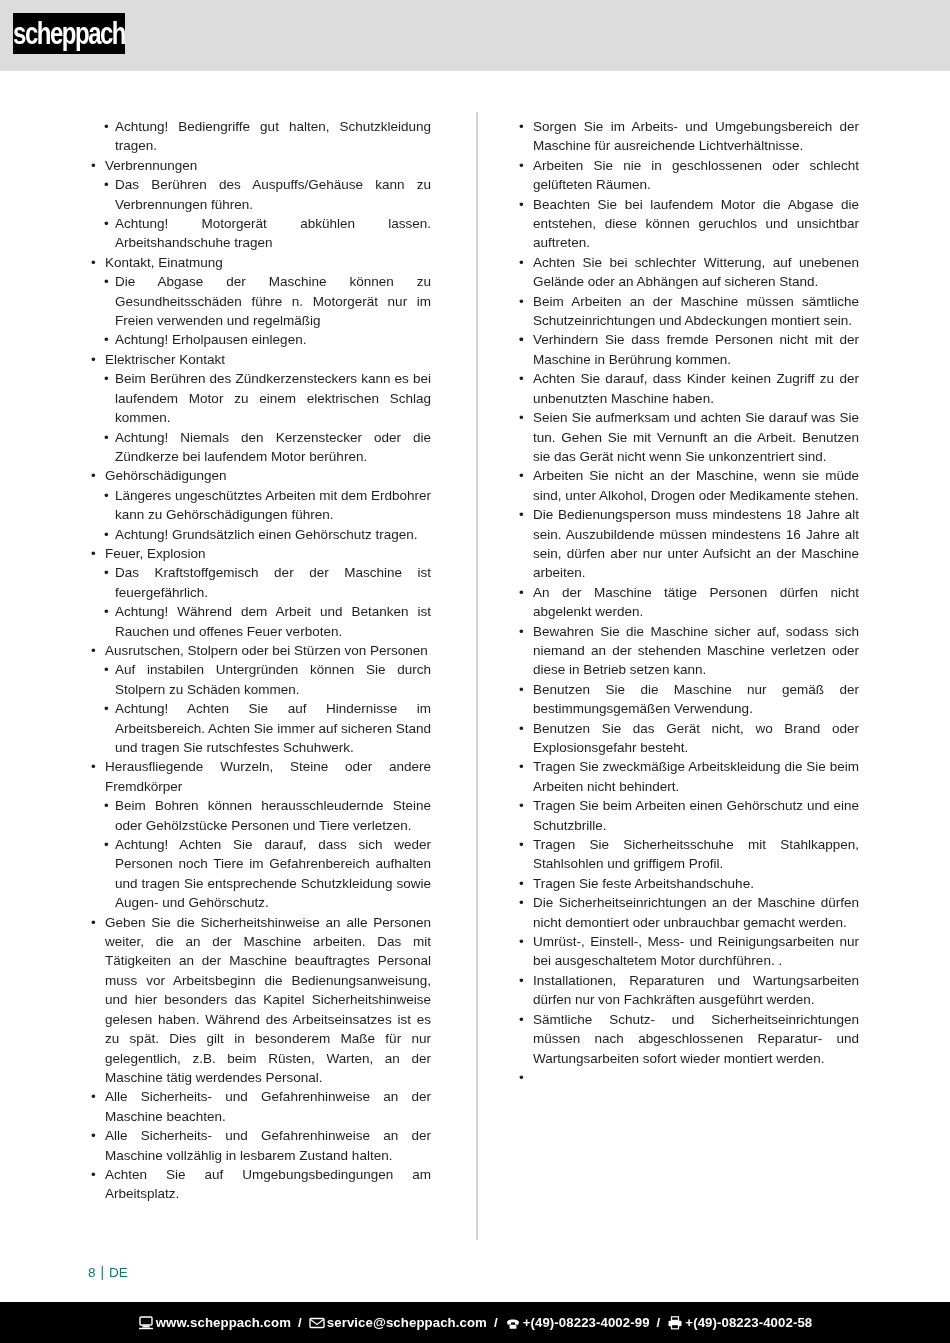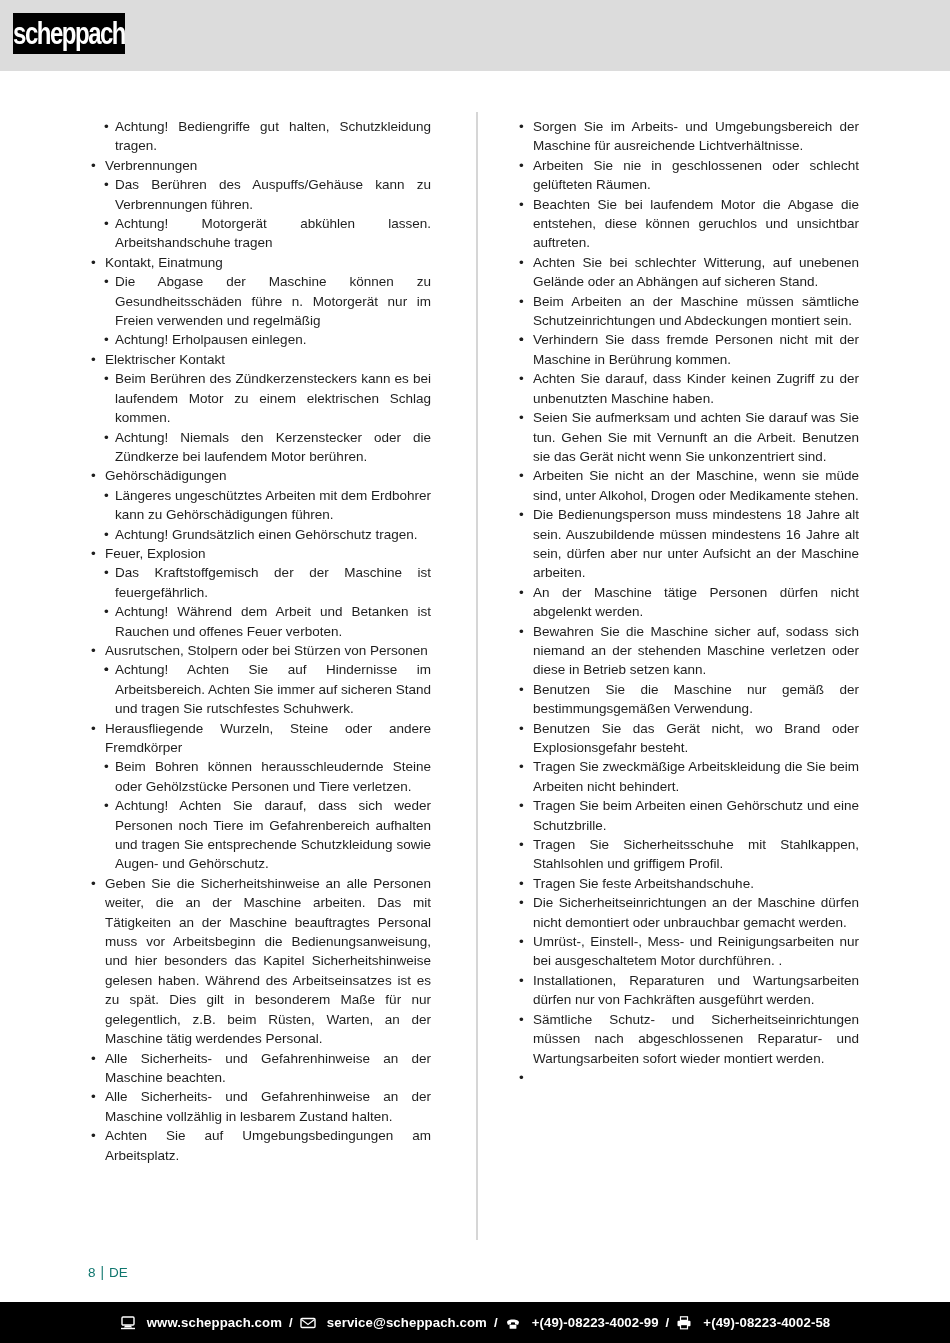--- a/index.html
+++ b/index.html
@@ -24,21 +24,21 @@
   .item .bullet{position:absolute;left:1px;top:0;}
   .item.lvl2{margin-left:14px;padding-left:11px;}
   .item.lvl2 .bullet{left:0;}
   .pageno{position:absolute;left:88px;top:1265px;font-size:13.5px;color:#0f766e;}
   .pageno .bar{display:inline-block;margin:0 5px;transform:scaleY(1.1);}
   .footbar{
     position:absolute;left:0;top:1302px;width:950px;height:41px;background:#000;color:#fff;
     display:flex;align-items:center;justify-content:center;gap:7px;
     font-size:13.2px;font-weight:bold;letter-spacing:0.1px;
   }
-  .seg{display:inline-flex;align-items:center;gap:11px;}
+  .seg{display:inline-flex;align-items:center;gap:2px;}
   .icon{display:inline-flex;}
   .icon svg{display:block;width:16px;height:14px;}
   .sep{font-weight:bold;}
 </style>
 </head>
 <body>
 
 <div class="page">
 
   <header class="masthead">
@@ -58,21 +58,21 @@
       <div class="item lvl1"><span class="bullet">•</span><span class="txt">Elektrischer Kontakt</span></div>
       <div class="item lvl2"><span class="bullet">•</span><span class="txt">Beim Berühren des Zündkerzensteckers kann es bei laufendem Motor zu einem elektrischen Schlag kommen.</span></div>
       <div class="item lvl2"><span class="bullet">•</span><span class="txt">Achtung! Niemals den Kerzenstecker oder die Zündkerze bei laufendem Motor berühren.</span></div>
       <div class="item lvl1"><span class="bullet">•</span><span class="txt">Gehörschädigungen</span></div>
       <div class="item lvl2"><span class="bullet">•</span><span class="txt">Längeres ungeschütztes Arbeiten mit dem Erdbohrer kann zu Gehörschädigungen führen.</span></div>
       <div class="item lvl2"><span class="bullet">•</span><span class="txt">Achtung! Grundsätzlich einen Gehörschutz tragen.</span></div>
       <div class="item lvl1"><span class="bullet">•</span><span class="txt">Feuer, Explosion</span></div>
       <div class="item lvl2"><span class="bullet">•</span><span class="txt">Das Kraftstoffgemisch der der Maschine ist feuergefährlich.</span></div>
       <div class="item lvl2"><span class="bullet">•</span><span class="txt">Achtung! Während dem Arbeit und Betanken ist Rauchen und offenes Feuer verboten.</span></div>
       <div class="item lvl1"><span class="bullet">•</span><span class="txt">Ausrutschen, Stolpern oder bei Stürzen von Personen</span></div>
-      <div class="item lvl2"><span class="bullet">•</span></div>
+      <div class="item lvl2"><span class="bullet">•</span><span class="txt">Auf instabilen Untergründen können Sie durch Stolpern zu Schäden kommen.</span></div>
       <div class="item lvl2"><span class="bullet">•</span><span class="txt">Achtung! Achten Sie auf Hindernisse im Arbeitsbereich. Achten Sie immer auf sicheren Stand und tragen Sie rutschfestes Schuhwerk.</span></div>
       <div class="item lvl1"><span class="bullet">•</span><span class="txt">Herausfliegende Wurzeln, Steine oder andere Fremdkörper</span></div>
       <div class="item lvl2"><span class="bullet">•</span><span class="txt">Beim Bohren können herausschleudernde Steine oder Gehölzstücke Personen und Tiere verletzen.</span></div>
       <div class="item lvl2"><span class="bullet">•</span><span class="txt">Achtung! Achten Sie darauf, dass sich weder Personen noch Tiere im Gefahrenbereich aufhalten und tragen Sie entsprechende Schutzkleidung sowie Augen- und Gehörschutz.</span></div>
       <div class="item lvl1"><span class="bullet">•</span><span class="txt">Geben Sie die Sicherheitshinweise an alle Personen weiter, die an der Maschine arbeiten. Das mit Tätigkeiten an der Maschine beauftragtes Personal muss vor Arbeitsbeginn die Bedienungsanweisung, und hier besonders das Kapitel Sicherheitshinweise gelesen haben. Während des Arbeitseinsatzes ist es zu spät. Dies gilt in besonderem Maße für nur gelegentlich, z.B. beim Rüsten, Warten, an der Maschine tätig werdendes Personal.</span></div>
       <div class="item lvl1"><span class="bullet">•</span><span class="txt">Alle Sicherheits- und Gefahrenhinweise an der Maschine beachten.</span></div>
       <div class="item lvl1"><span class="bullet">•</span><span class="txt">Alle Sicherheits- und Gefahrenhinweise an der Maschine vollzählig in lesbarem Zustand halten.</span></div>
       <div class="item lvl1"><span class="bullet">•</span><span class="txt">Achten Sie auf Umgebungsbedingungen am Arbeitsplatz.</span></div>
     </section>
 

